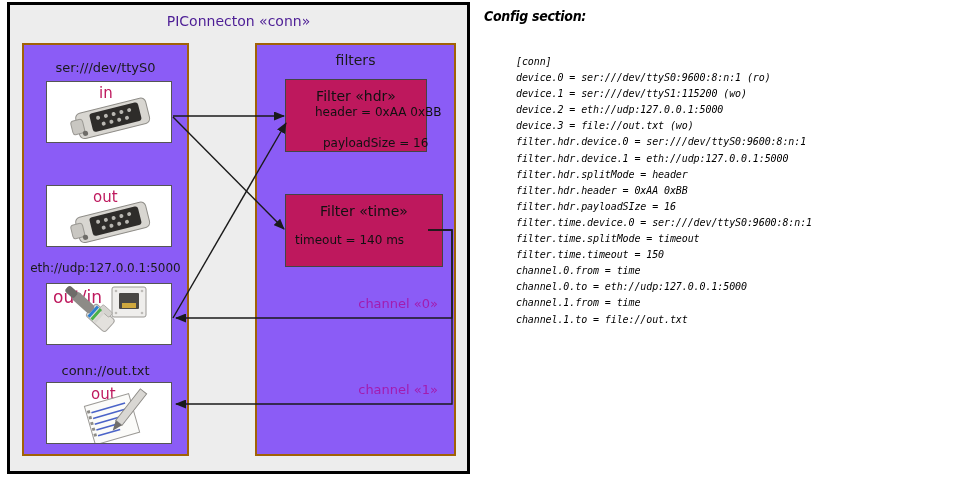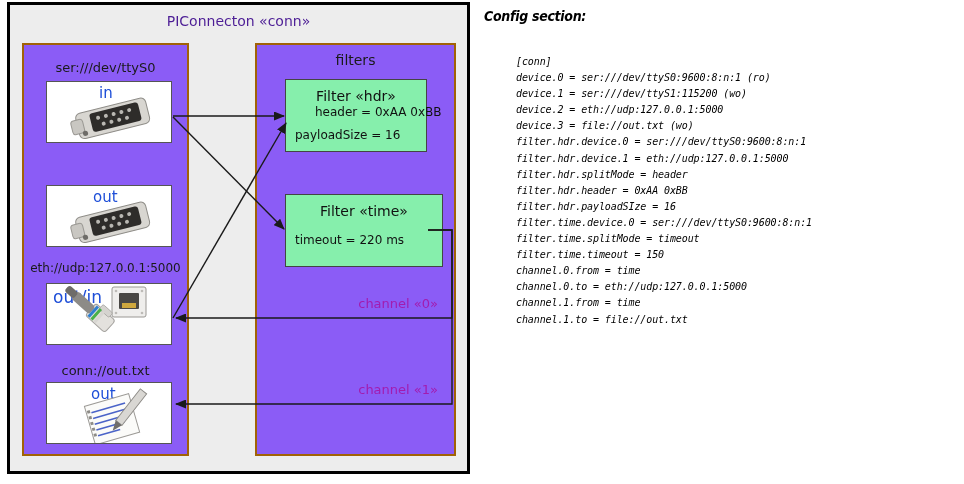--- a/index.html
+++ b/index.html
@@ -19,24 +19,24 @@
                font-size:14px;color:#1a1a1a;}
 
   #devices-group{left:12px;top:38px;width:167px;height:413px;}
   #filters-group{left:245px;top:38px;width:201px;height:413px;}
 
   
   .dev-label{position:absolute;width:100%;text-align:center;font-size:13px;
              color:#1a1a1a;left:0;}
   .node{position:absolute;background:#fff;border:1px solid #555;
         box-sizing:border-box;overflow:hidden;}
-  .node-cap{position:absolute;font-size:15px;color:#1d4ed8;line-height:1;}
-
-  
-  .filter{position:absolute;background:#86efac;border:1px solid #444;
+  .node-cap{position:absolute;font-size:15px;color:#be185d;line-height:1;}
+
+  
+  .filter{position:absolute;background:#be185d;border:1px solid #444;
           box-sizing:border-box;}
   .filter-title{position:absolute;left:0;top:8px;width:100%;text-align:center;
                 font-size:14px;color:#111;}
   .filter-attr{position:absolute;left:9px;font-size:12px;color:#111;
                line-height:15px;white-space:nowrap;}
 
   
   .chan-label{position:absolute;font-size:13px;color:#a21caf;text-align:right;}
 
   
@@ -161,26 +161,26 @@
     </svg>
   </div>
 
   <div class="group" id="filters-group">
     <div class="group-title">filters</div>
   </div>
 
   <div class="filter" style="left:275px;top:74px;width:142px;height:73px;">
     <div class="filter-title">Filter «hdr»</div>
     <div class="filter-attr" style="top:25px;margin-left:20px;">header = 0xAA 0xBB</div>
-    <div class="filter-attr" style="top:48px;">payloadSize = 16</div>
+    <div class="filter-attr" style="top:56px;margin-left:28px;">payloadSize = 16</div>
   </div>
 
   <div class="filter" style="left:275px;top:189px;width:158px;height:73px;">
     <div class="filter-title">Filter «time»</div>
-    <div class="filter-attr" style="top:38px;">timeout = 220 ms</div>
+    <div class="filter-attr" style="top:38px;">timeout = 140 ms</div>
   </div>
 
   <div class="chan-label" style="left:240px;top:291px;width:188px;">channel «0»</div>
   <div class="chan-label" style="left:240px;top:377px;width:188px;">channel «1»</div>
 
   <svg id="wires">
     <defs>
       <marker id="ah" markerWidth="11" markerHeight="9" refX="10" refY="4.5" orient="auto" markerUnits="userSpaceOnUse">
         <path d="M0,0 L11,4.5 L0,9 z" fill="#1a1a1a"></path>
       </marker>

